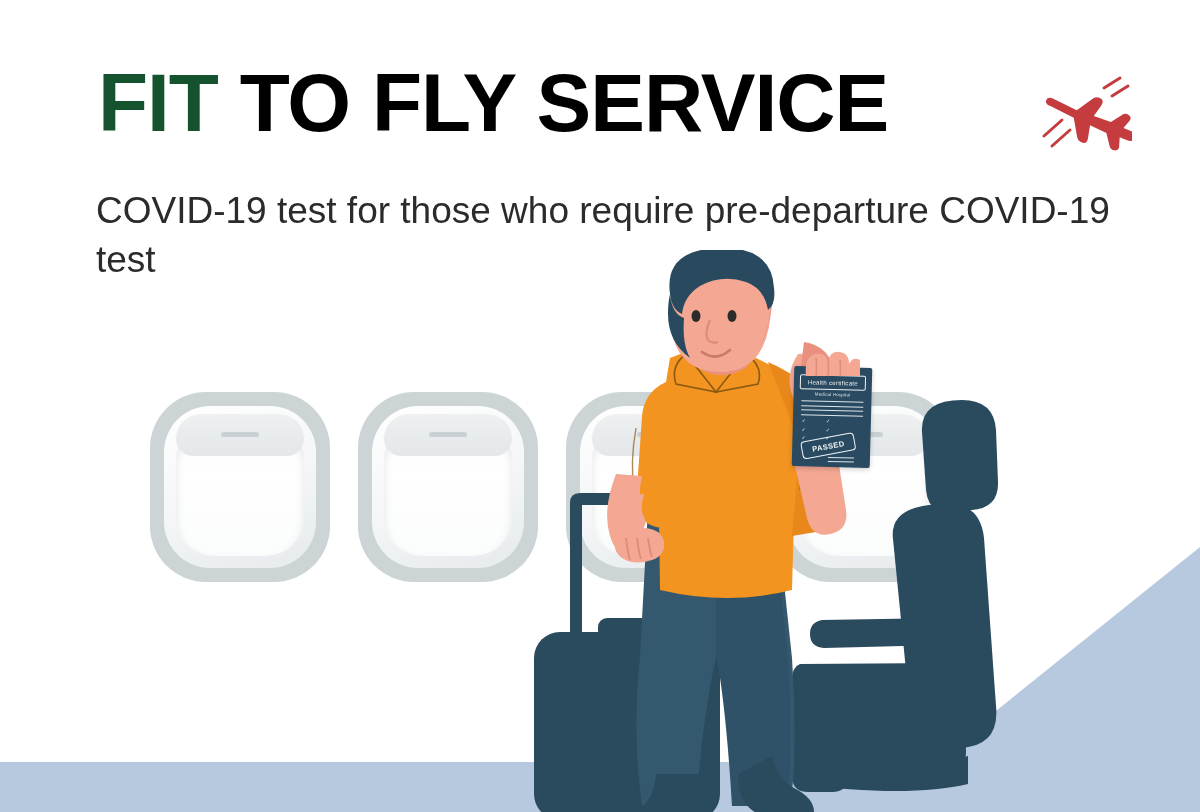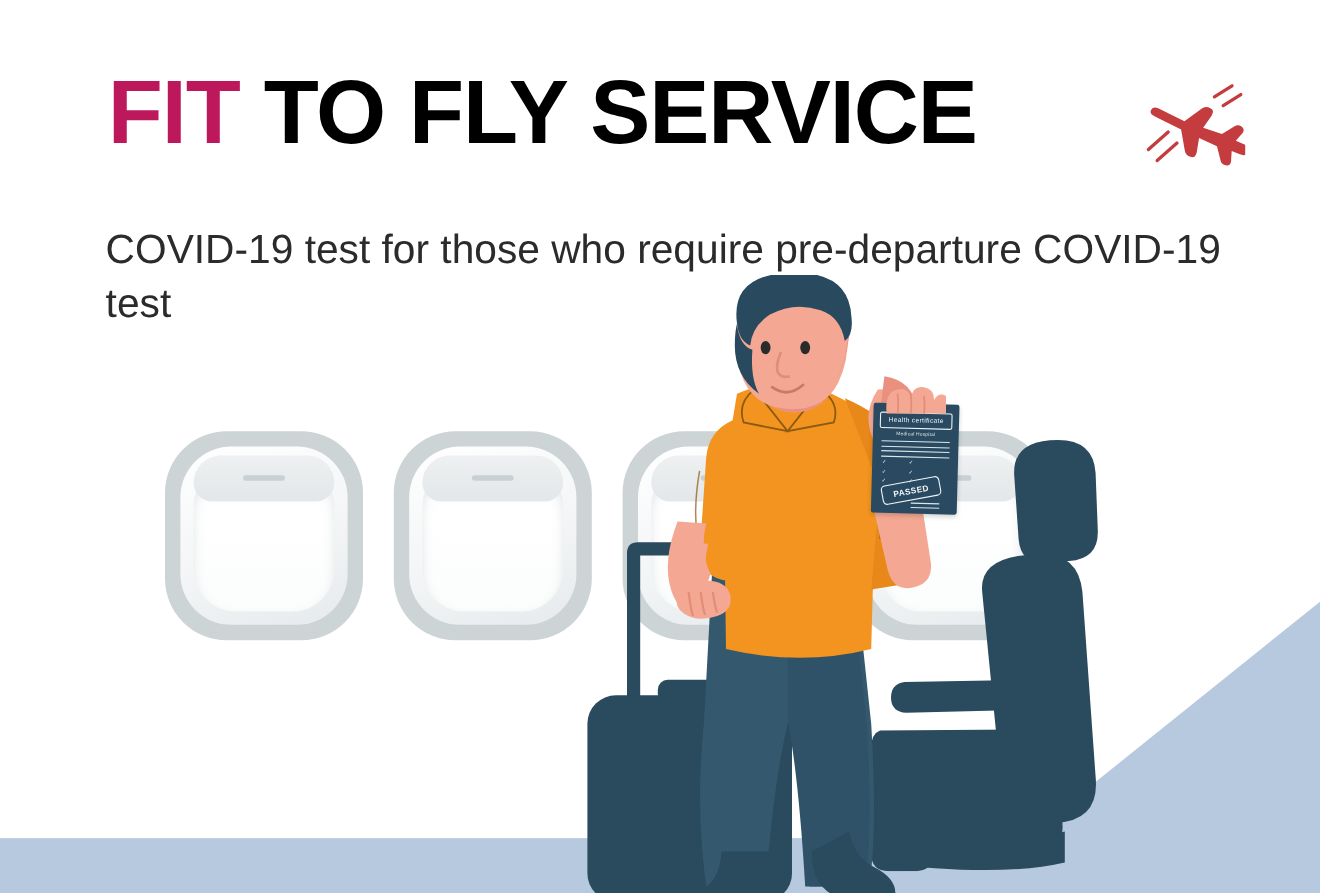--- a/index.html
+++ b/index.html
@@ -8,26 +8,26 @@
 
   
   .bg-layer{position:absolute;inset:0;}
   .floor-band{position:absolute;left:0;top:762px;width:1200px;height:50px;background:#b6c9de;}
   .corner-wedge{position:absolute;right:0;bottom:0;width:330px;height:265px;background:#b6c9de;
     clip-path:polygon(100% 0%,100% 100%,0% 100%);}
 
   
   .headline{position:absolute;left:98px;top:62px;font-size:82px;font-weight:bold;
     letter-spacing:-1px;line-height:1;white-space:nowrap;font-family:"Liberation Sans",sans-serif;}
-  .hl-red{color:#be185d;}
+  .hl-red{color:#14532d;}
   .hl-navy{color:#000000;}
   .plane-icon{position:absolute;left:1040px;top:74px;width:92px;height:80px;}
 
   .subtitle{position:absolute;left:96px;top:186px;width:1040px;color:#2b2b2b;
-    font-size:37px;line-height:1.33;font-weight:400;font-family:"Liberation Sans",sans-serif;margin-top:16px;}
+    font-size:37px;line-height:1.33;font-weight:400;font-family:"Liberation Sans",sans-serif;}
 
   
   .window{position:absolute;background:#ccd4d6;border-radius:56px;}
   .window .wframe{position:absolute;left:14px;top:14px;right:14px;bottom:14px;
     background:linear-gradient(160deg,#ffffff 0%,#f3f5f6 55%,#e6eaec 100%);border-radius:46px;}
   .window .wpane{position:absolute;left:26px;top:30px;right:26px;bottom:26px;
     background:linear-gradient(180deg,#fdfdfd 0%,#ffffff 40%,#fbfcfc 100%);border-radius:38px;
     box-shadow:inset 0 6px 10px rgba(190,200,205,.45);}
   .window .shade{position:absolute;left:26px;top:22px;right:26px;height:42px;
     background:linear-gradient(180deg,#eef0f1 0%,#e3e7e9 100%);

